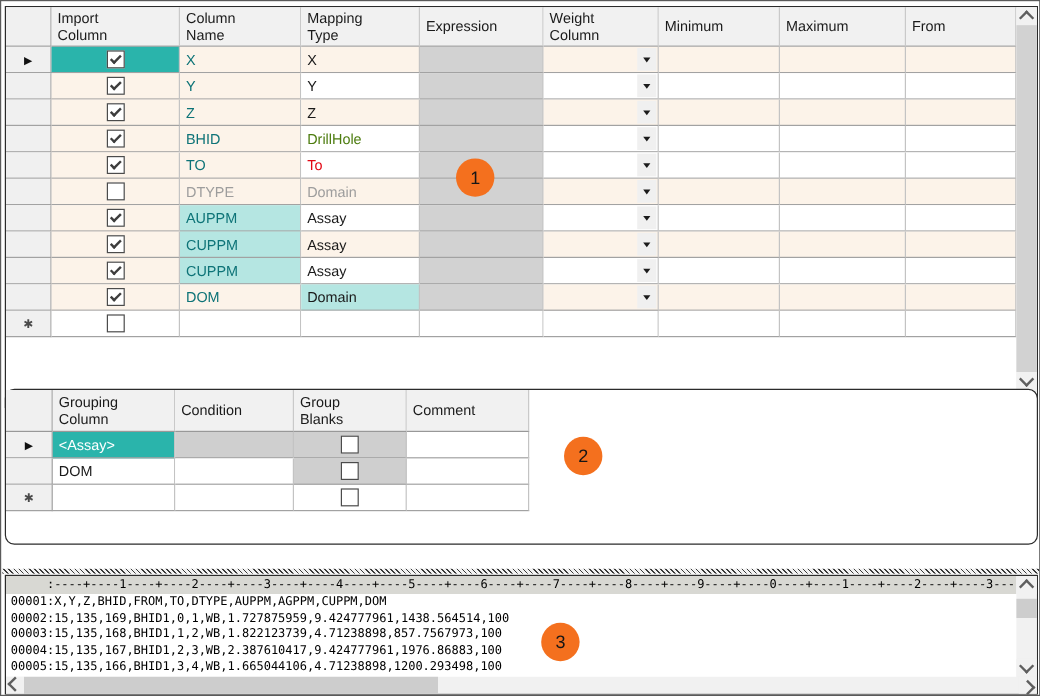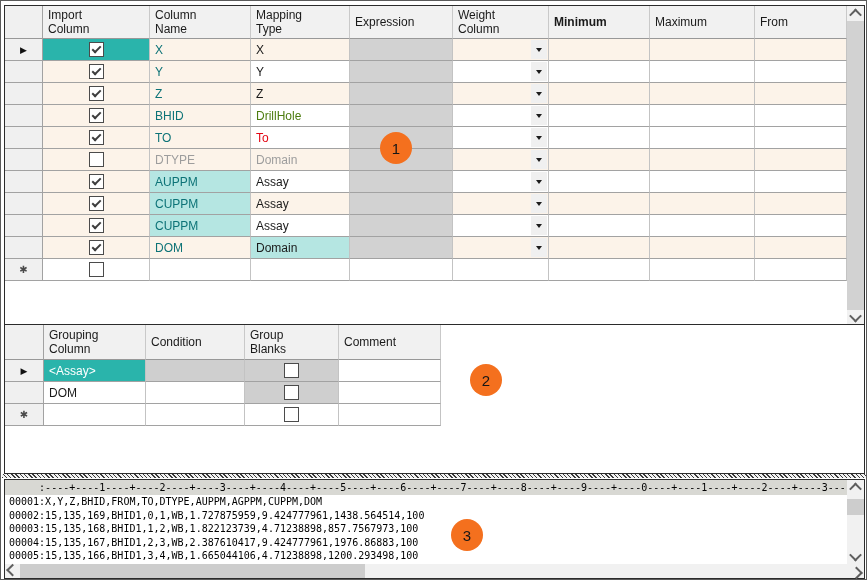--- a/index.html
+++ b/index.html
@@ -1,20 +1,20 @@
 <!DOCTYPE html>
 <html><head>
 <meta charset="utf-8">
 <style>
   html,body{margin:0;padding:0;background:#fff;}
   .screen{position:relative;width:867px;height:580px;background:#fff;border:1px solid #5a5a5a;
           box-sizing:border-box;font-family:"Liberation Sans",sans-serif;overflow:hidden;}
   .panel{position:absolute;background:#fff;border:1px solid #2b2b2b;box-sizing:border-box;}
   .panel-top{left:3px;top:4px;width:861px;height:335px;}
-  .panel-mid{left:3px;top:323px;width:861px;height:150px;}
+  .panel-mid{left:3px;top:323px;width:861px;height:130px;border-radius:8px;}
   .panel-bottom{left:3px;top:478px;width:861px;height:100px;}
   .splitter{position:absolute;left:1px;top:473px;width:864px;height:4px;
             background:repeating-linear-gradient(45deg,#3a3a3a 0 1px,#f2f2f2 1px 3px);}
 
   
   .grid{position:absolute;left:0;top:0;font-size:12px;color:#1a1a1a;}
   .grow{display:flex;}
   .cell{box-sizing:border-box;border-right:1px solid #c3c3c3;border-bottom:1px solid #a2a2a2;
         display:flex;align-items:center;padding:0 0 0 5px;overflow:hidden;white-space:nowrap;}
   .hcell{background:#f1f1f1;border-right:1px solid #c9c9c9;border-bottom:1px solid #989898;
@@ -74,21 +74,21 @@
           <div class="cell corner" style="width: 38px; flex: 0 0 38px; height: 33px;"></div>
           <div class="cell hcell" style="width: 107px; flex: 0 0 107px; height: 33px;">Import
 Column</div>
           <div class="cell hcell" style="width: 101px; flex: 0 0 101px; height: 33px;">Column
 Name</div>
           <div class="cell hcell" style="width: 99px; flex: 0 0 99px; height: 33px;">Mapping
 Type</div>
           <div class="cell hcell" style="width: 103px; flex: 0 0 103px; height: 33px;">Expression</div>
           <div class="cell hcell" style="width: 96px; flex: 0 0 96px; height: 33px;">Weight
 Column</div>
-          <div class="cell hcell" style="width: 101px; flex: 0 0 101px; height: 33px; font-weight: bold;">Minimum</div>
+          <div class="cell hcell" style="width: 101px; flex: 0 0 101px; height: 33px;">Minimum</div>
           <div class="cell hcell" style="width: 105px; flex: 0 0 105px; height: 33px;">Maximum</div>
           <div class="cell hcell" style="width: 92px; flex: 0 0 92px; height: 33px;">From</div>
         </div>
         <div class="grow">
           <div class="cell rowhead sel-arrow" style="width: 38px; flex: 0 0 38px; height: 22px;">▶</div>
           <div class="cell cbcell" style="width: 107px; flex: 0 0 107px; height: 22px; background: rgb(42, 180, 171);">
             <div class="cb checked"></div>
           </div>
           <div class="cell" style="width: 101px; flex: 0 0 101px; height: 22px; background: rgb(252, 243, 233); color: rgb(13, 115, 119);">X</div>
           <div class="cell" style="width: 99px; flex: 0 0 99px; height: 22px; background: rgb(252, 243, 233); color: rgb(26, 26, 26);">X</div>

